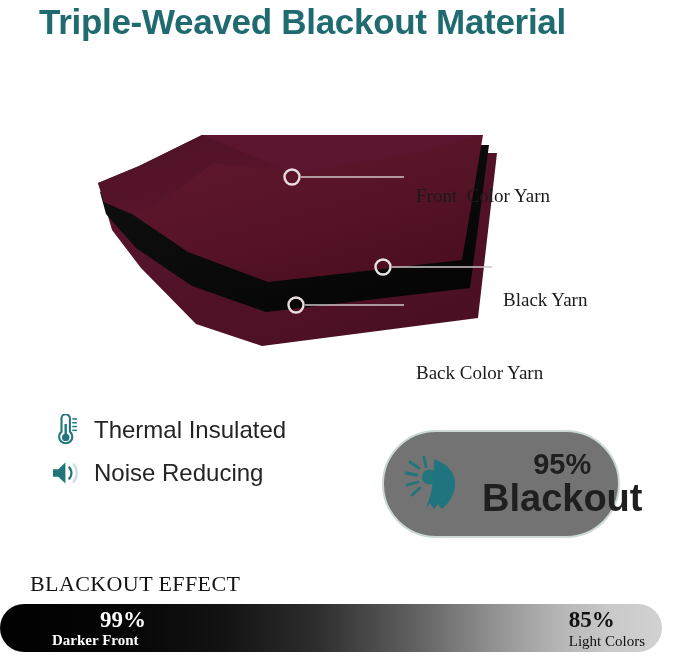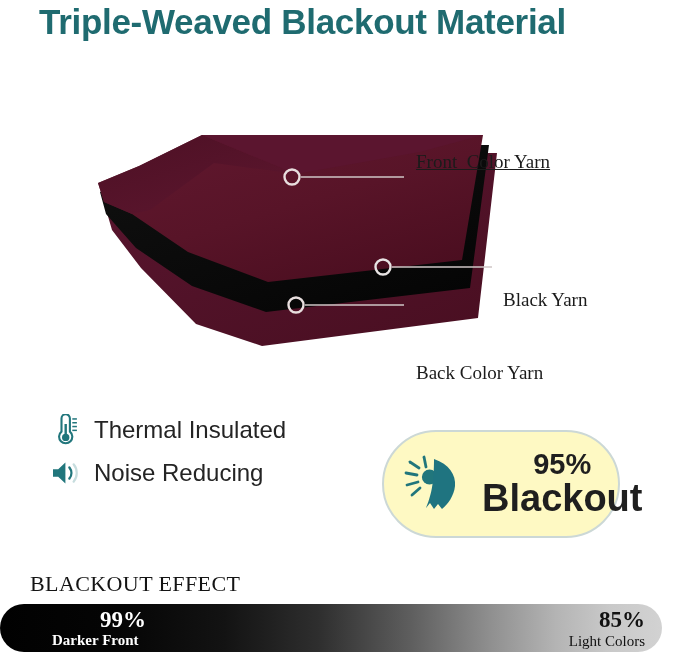--- a/index.html
+++ b/index.html
@@ -42,21 +42,21 @@
   .diagram svg { display: block; }
 
   .callout-label {
     position: absolute;
     font-family: "Liberation Serif", serif;
     font-size: 19px;
     color: #1b1b1b;
     line-height: 1.22;
     white-space: pre;
   }
-  .callout-front { left: 416px; top: 88px; text-decoration: underline; }
+  .callout-front { left: 416px; top: 122px; }
   .callout-mid   { left: 503px; top: 180px; }
   .callout-back  { left: 416px; top: 299px; }
 
   
   .features {
     position: absolute;
     left: 48px;
     top: 408px;
     width: 330px;
   }
@@ -85,21 +85,21 @@
   
   .badge {
     position: absolute;
     left: 382px;
     top: 430px;
     width: 238px;
     height: 108px;
     box-sizing: border-box;
     border: 2px solid #ccd8d6;
     border-radius: 54px;
-    background: #fef9c3;
+    background: #737373;
     display: flex;
     align-items: center;
     justify-content: flex-start;
   }
   .badge-icon {
     width: 74px;
     min-width: 74px;
     height: 70px;
     margin-left: 18px;
     display: flex;
@@ -167,21 +167,21 @@
     font-weight: bold;
     margin-top: 2px;
   }
   .bar-right {
     position: absolute;
     right: 34px;
     top: 606px;
     font-family: "Liberation Serif", serif;
     color: #111111;
     line-height: 1.0;
-    text-align: right;
+    text-align: left;
   }
   .bar-right .big {
     display: block;
     font-size: 23px;
     font-weight: bold;
     margin-top: 2px;
   }
   .bar-right .small {
     display: block;
     font-size: 15px;

